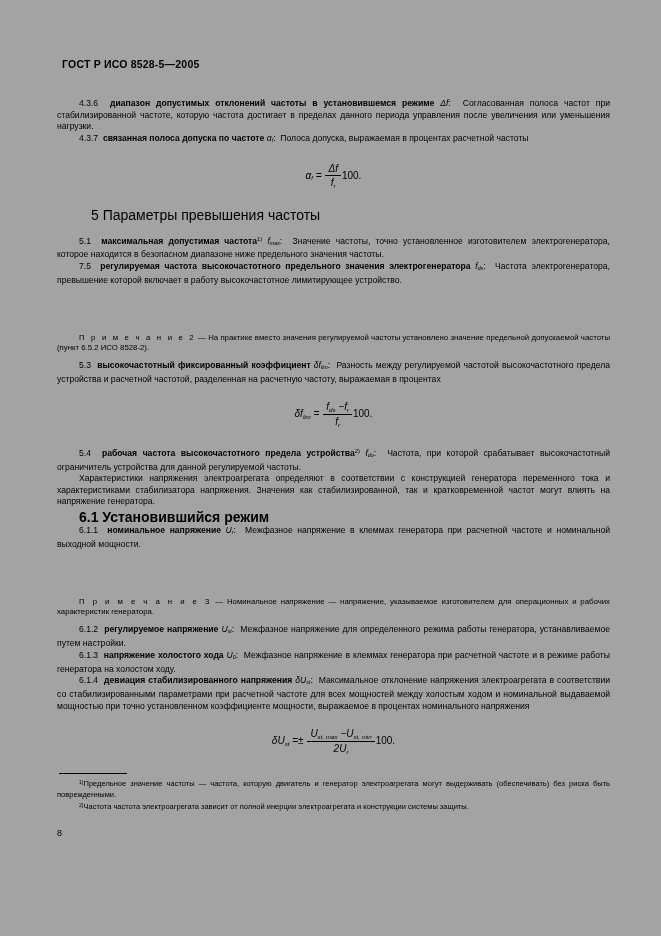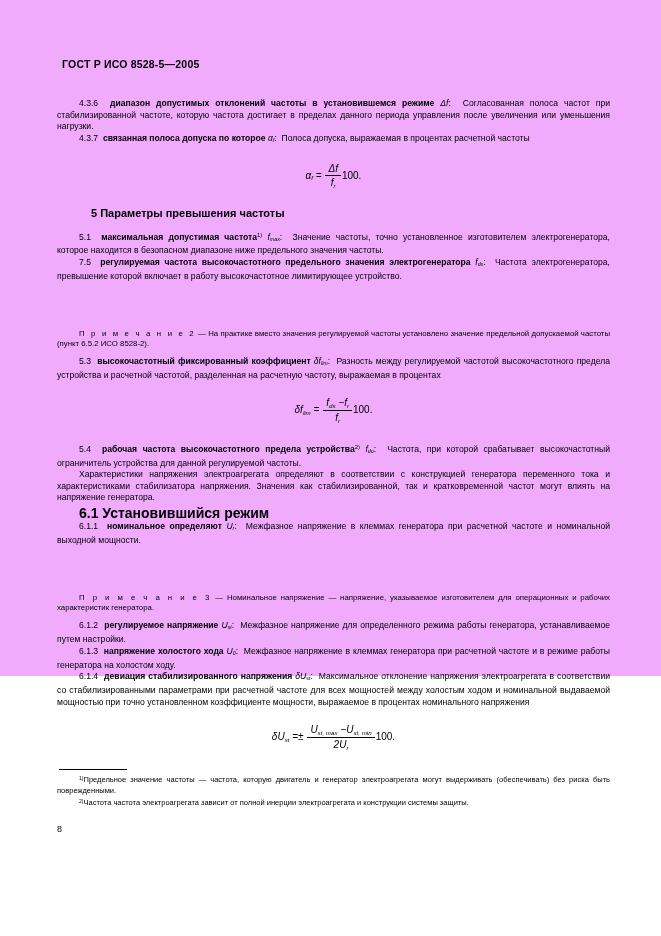--- a/index.html
+++ b/index.html
@@ -12,22 +12,22 @@
     height: 936px;
     font-family: "Liberation Sans", sans-serif;
     color: #000000;
     position: relative;
     overflow: hidden;
   }
   .page {
     position: absolute;
     left: 0; top: 0;
     width: 661px;
-    height: 676px;
-    background: #f0abfc;
+    height: 936px;
+    background: #a3a3a3;
   }
   .content {
     position: absolute;
     left: 57px;
     top: 58px;
     width: 553px;
   }
   .doc-header {
     font-size: 10.5px;
     font-weight: bold;
@@ -37,22 +37,22 @@
   p {
     margin: 0;
     font-size: 8.6px;
     line-height: 11.6px;
     text-align: justify;
     text-justify: inter-word;
     hyphens: manual;
   }
   p.ind { text-indent: 22px; }
   .sect {
-    font-size: 11px;
-    font-weight: bold;
+    font-size: 14px;
+    font-weight: normal;
     margin: 16px 0 11px 10px;
     padding-left: 24px;
   }
   .subsect {
     font-size: 14px;
     font-weight: bold;
     margin: 1px 0 0 22px;
   }
   .term { font-weight: bold; }
   .note {
@@ -120,21 +120,21 @@
 </head>
 <body>
 
 <div class="page">
   <div class="content">
 
     <div class="doc-header">ГОСТ Р ИСО 8528-5—2005</div>
 
     <p class="ind"><span>4.3.6</span>&nbsp; <span class="term">диапазон допустимых отклонений частоты в установившемся режиме</span> <span class="mathvar">Δ</span><span class="mathvar">f</span>:&nbsp; <span>Согласованная полоса частот при стабилизированной частоте, которую частота достигает в пределах данного периода управления после увеличения или уменьшения нагрузки.</span></p>
 
-    <p class="ind"><span>4.3.7</span>&nbsp; <span class="term">связанная полоса допуска по которое</span> <span class="mathvar">α</span><sub>f</sub>:&nbsp; <span>Полоса допуска, выражаемая в процентах расчетной частоты</span></p>
+    <p class="ind"><span>4.3.7</span>&nbsp; <span class="term">связанная полоса допуска по частоте</span> <span class="mathvar">α</span><sub>f</sub>:&nbsp; <span>Полоса допуска, выражаемая в процентах расчетной частоты</span></p>
 
     <div class="formula">
       <span class="mathvar">α</span><sub>f</sub>
       <span>=</span>
       <span class="frac">
         <span class="num"><span>Δ</span><span>f</span></span>
         <span class="den"><span>f</span><sub>r</sub></span>
       </span><span class="upr">100.</span>
     </div>
 
@@ -158,21 +158,21 @@
       </span><span class="upr">100.</span>
     </div>
 
     <p class="ind"><span>5.4</span>&nbsp; <span class="term">рабочая частота высокочастотного предела устройства</span><sup>2)</sup> <span class="mathvar">f</span><sub>do</sub>:&nbsp; <span>Частота, при которой срабатывает высокочастотный ограничитель устройства для данной регулируемой частоты.</span></p>
 
 
     <p class="ind">Характеристики напряжения электроагрегата определяют в соответствии с конструкцией генератора переменного тока и характеристиками стабилизатора напряжения. Значения как стабилизированной, так и кратковременной частот могут влиять на напряжение генератора.</p>
 
     <div class="subsect">6.1  Установившийся режим</div>
 
-    <p class="ind"><span>6.1.1</span>&nbsp; <span class="term">номинальное определяют</span> <span class="mathvar">U</span><sub>r</sub>:&nbsp; <span>Межфазное напряжение в клеммах генератора при расчетной частоте и номинальной выходной мощности.</span></p>
+    <p class="ind"><span>6.1.1</span>&nbsp; <span class="term">номинальное напряжение</span> <span class="mathvar">U</span><sub>r</sub>:&nbsp; <span>Межфазное напряжение в клеммах генератора при расчетной частоте и номинальной выходной мощности.</span></p>
 
     <p class="note ind"><span class="sp">П р и м е ч а н и е 3</span> <span>—</span> <span>Номинальное напряжение — напряжение, указываемое изготовителем для операционных и рабочих характеристик генератора.</span></p>
 
     <p class="ind"><span>6.1.2</span>&nbsp; <span class="term">регулируемое напряжение</span> <span class="mathvar">U</span><sub>st</sub>:&nbsp; <span>Межфазное напряжение для определенного режима работы генератора, устанавливаемое путем настройки.</span></p>
 
     <p class="ind"><span>6.1.3</span>&nbsp; <span class="term">напряжение холостого хода</span> <span class="mathvar">U</span><sub>0</sub>:&nbsp; <span>Межфазное напряжение в клеммах генератора при расчетной частоте и в режиме работы генератора на холостом ходу.</span></p>
 
     <p class="ind"><span>6.1.4</span>&nbsp; <span class="term">девиация стабилизированного напряжения</span> <span class="mathvar">δU</span><sub>st</sub>:&nbsp; <span>Максимальное отклонение напряжения электроагрегата в соответствии со стабилизированными параметрами при расчетной частоте для всех мощностей между холостым ходом и номинальной выдаваемой мощностью при точно установленном коэффициенте мощности, выражаемое в процентах номинального напряжения</span></p>
 
     <div class="formula">

